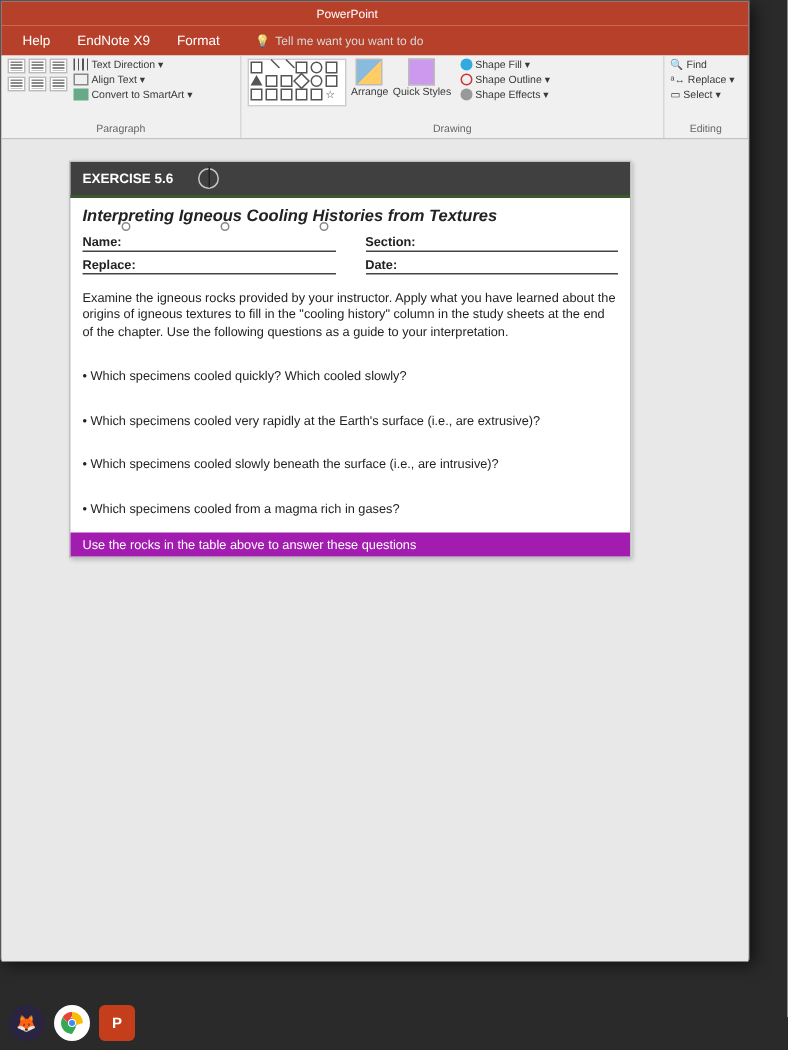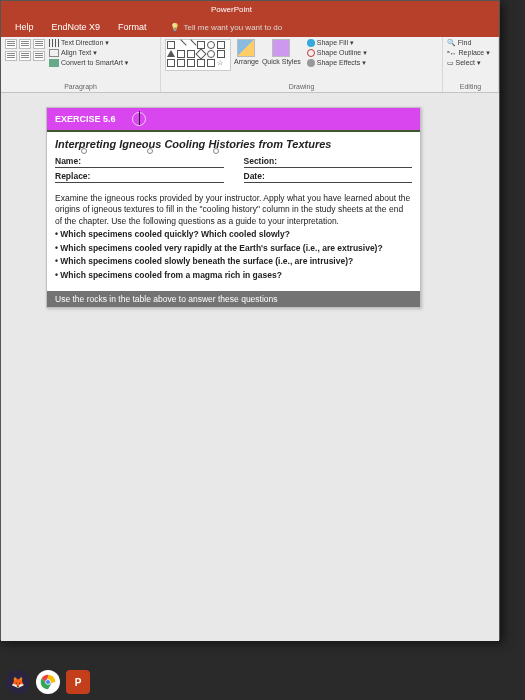--- a/index.html
+++ b/index.html
@@ -46,37 +46,37 @@
 .dot-ico { display:inline-block; width:8px; height:8px; border-radius:50%; vertical-align:middle; margin-right:2px; }
 
 
 .editing .grp-body { flex-direction:column; gap:2px; font-size:7px; }
 .editing .grp-body span { white-space:nowrap; }
 
 
 .docwrap { background:#e8e8e8; padding:14px 30px 30px 45px; height:548px; overflow:hidden; }
 .page { width:375px; background:#fff; border:1px solid #c0c0c0; padding:0; font-size:8.5px; color:#222; box-shadow:1px 1px 3px rgba(0,0,0,.2); }
 
-.ex-banner { background:#d946ef; color:#fff; padding:4px 8px; font-size:9px; font-weight:bold; border-bottom:2px solid #3a5a2a; display:flex; align-items:center; gap:16px; }
+.ex-banner { background:#404040; color:#fff; padding:4px 8px; font-size:9px; font-weight:bold; border-bottom:2px solid #3a5a2a; display:flex; align-items:center; gap:16px; }
 .ex-banner .curs { width:14px; height:14px; border:1px solid rgba(255,255,255,.7); border-radius:50%; display:inline-block; position:relative; }
 .ex-banner .curs::after { content:""; position:absolute; width:1px; height:14px; background:#222; left:6px; top:-2px; }
 
 .page h2 { font-size:11px; font-weight:bold; padding:6px 8px 4px;font-style:italic; }
 .smartart-marks { position:relative; }
 .smartart-marks .handle { position:absolute; width:6px; height:6px; border:1px solid #888; border-radius:50%; background:#fff; }
 
 .fields { padding:2px 8px 6px; font-size:8.5px; }
 .fields .row { display:flex; gap:20px; }
 .fields .row span { flex:1; border-bottom:1px solid #444; padding-bottom:1px; }
 .fields b { font-weight:bold; }
 
 .body-text { padding:4px 8px 8px; font-size:8.5px; line-height:1.35; }
-.body-text .q { margin-top:2px;font-weight:bold; }
-
-.redbar { background:#737373; color:#fff; font-size:8.5px; padding:3px 8px; margin-top:2px; }
+.body-text .q { margin-top:18px; }
+
+.redbar { background:#a21caf; color:#fff; font-size:8.5px; padding:3px 8px; margin-top:2px; }
 
 
 .taskbar { position:absolute; bottom:6px; left:6px; display:flex; gap:6px; }
 .tbico { width:24px; height:24px; border-radius:50%; display:flex; align-items:center; justify-content:center; font-size:11px; color:#fff; }
 .ff { background:#2a2440; }
 .chrome { background:#fff; }
 .chrome svg { width:16px; height:16px; }
 .pp { background:#c43e1c; border-radius:4px; font-weight:bold; font-size:10px; }
 </style>
 </head>

